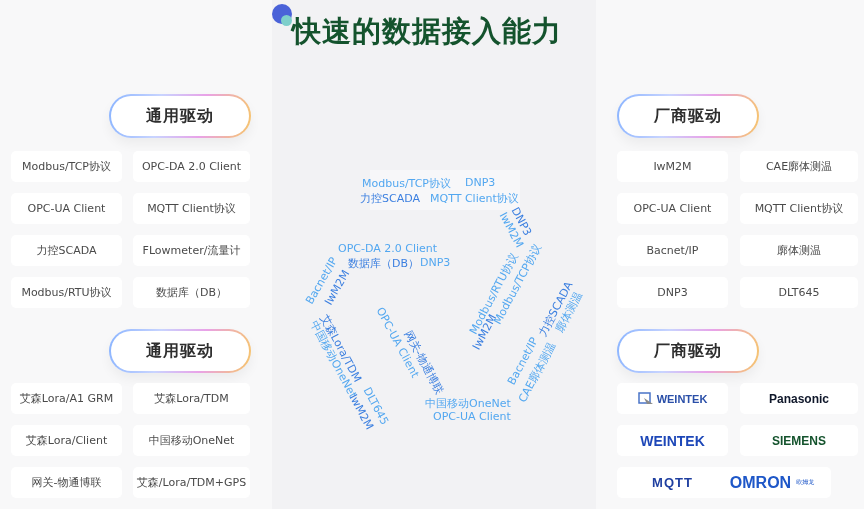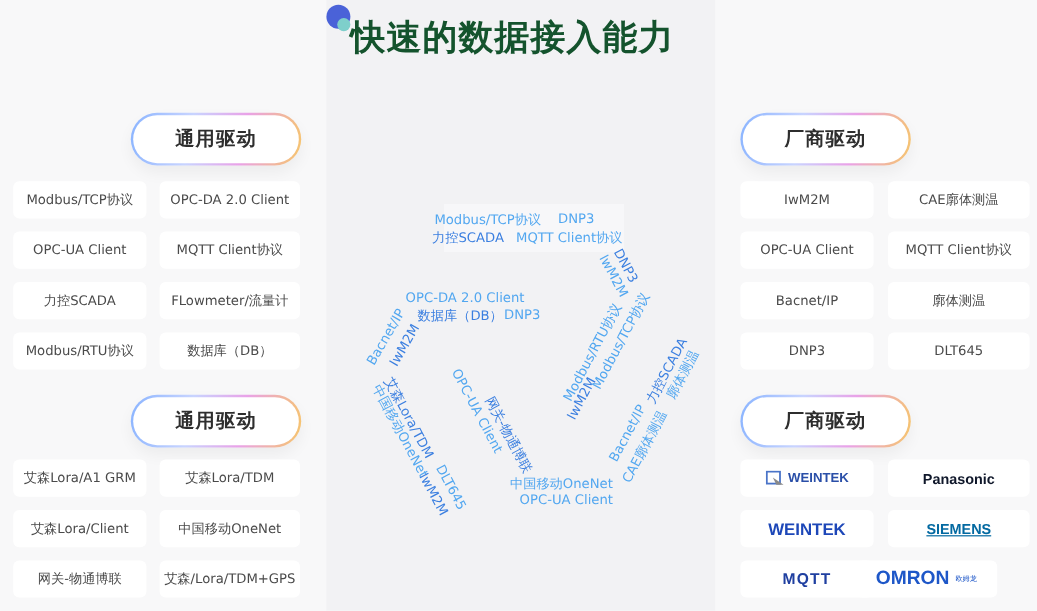--- a/index.html
+++ b/index.html
@@ -106,21 +106,21 @@
   </svg>
   <span class="logo" style="color:#2a4fa8;font-size:11px;margin-left:3px;">WEINTEK</span>
 </div>
 <div class="card" style="left:740px;top:383px;width:118px;">
   <span class="logo" style="color:#0f172a;font-size:12px;">Panasonic</span>
 </div>
 <div class="card" style="left:617px;top:425px;width:111px;">
   <span class="logo" style="color:#1d47b8;font-size:14px;">WEINTEK</span>
 </div>
 <div class="card" style="left:740px;top:425px;width:118px;">
-  <span class="logo" style="color:#0369a1;font-size:12px;text-decoration:underline;">SIEMENS</span>
+  <span class="logo" style="color:#14532d;font-size:12px;">SIEMENS</span>
 </div>
 <div class="card" style="left:617px;top:467px;width:111px;">
   <span class="logo" style="color:#1f3fa0;font-size:13px;letter-spacing:1px;">MQTT</span>
 </div>
 <div class="card" style="left:713px;top:467px;width:118px;">
   <span class="logo" style="color:#1e57c8;font-size:16px;">OMRON</span>
   <span style="color:#1e57c8;font-size:6px;margin-left:5px;">欧姆龙</span>
 </div>
 
 <div class="shadow-band" style="left:370px;top:170px;width:150px;height:40px;"></div>

